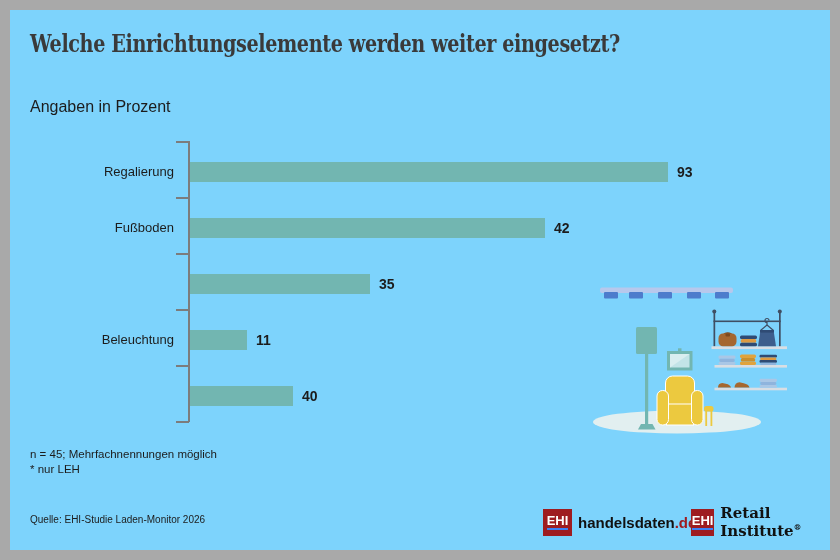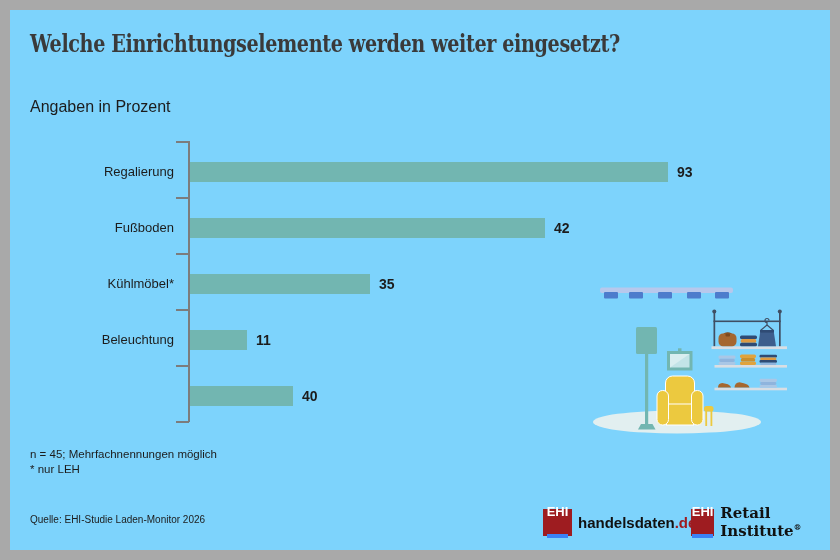--- a/index.html
+++ b/index.html
@@ -59,21 +59,21 @@
   
   .logo{position:absolute;top:498px;height:28px;display:flex;align-items:center;gap:6px;}
   .logo-hd{left:533px;}
   .logo-ri{left:681px;}
   .ehi-badge{
     width:29px;height:27px;background:var(--logo-red,#9e1c20);
     display:flex;align-items:center;justify-content:center;
   }
   .ehi-badge span{
     color:#fff;font-weight:700;font-size:13px;letter-spacing:0;
-    border-bottom:4px solid #3b82f6;padding-bottom:16px;line-height:12px;
+    border-bottom:2px solid #3b82f6;padding-bottom:1px;line-height:12px;
   }
   .logo-text{font-size:15px;font-weight:700;color:#111;}
   .logo-text-serif{font-family:"DejaVu Serif","Liberation Serif",serif;font-weight:700;font-size:15px;color:#111;}
   .logo-suffix-red{color:var(--logo-red,#9e1c20);}
   .logo-sup{font-size:8px;vertical-align:super;}
   
   .illu{position:absolute;left:580px;top:268px;}
   .f-teal{fill:var(--teal,#72b6b1);}
   .f-yellow{fill:var(--yellow,#ecc93f);}
   .f-railtrack{fill:var(--rail-track,#b7c8ec);}
@@ -116,21 +116,20 @@
       <div class="cat-label">Regalierung</div>
       <div class="bar" style="width: 478px;"></div>
       <div class="value-label" style="left: 667px;">93</div>
     </div>
     <div class="row" style="top:208px">
       <div class="cat-label">Fußboden</div>
       <div class="bar" style="width: 355px;"></div>
       <div class="value-label" style="left: 544px;">42</div>
     </div>
     <div class="row" style="top:264px">
-      <div class="cat-label">Kühlmöbel*</div>
       <div class="bar" style="width: 180px;"></div>
       <div class="value-label" style="left: 369px;">35</div>
     </div>
     <div class="row" style="top:320px">
       <div class="cat-label">Beleuchtung</div>
       <div class="bar" style="width: 57px;"></div>
       <div class="value-label" style="left: 246px;">11</div>
     </div>
     <div class="row" style="top:376px">
       <div class="bar" style="width: 103px;"></div>

